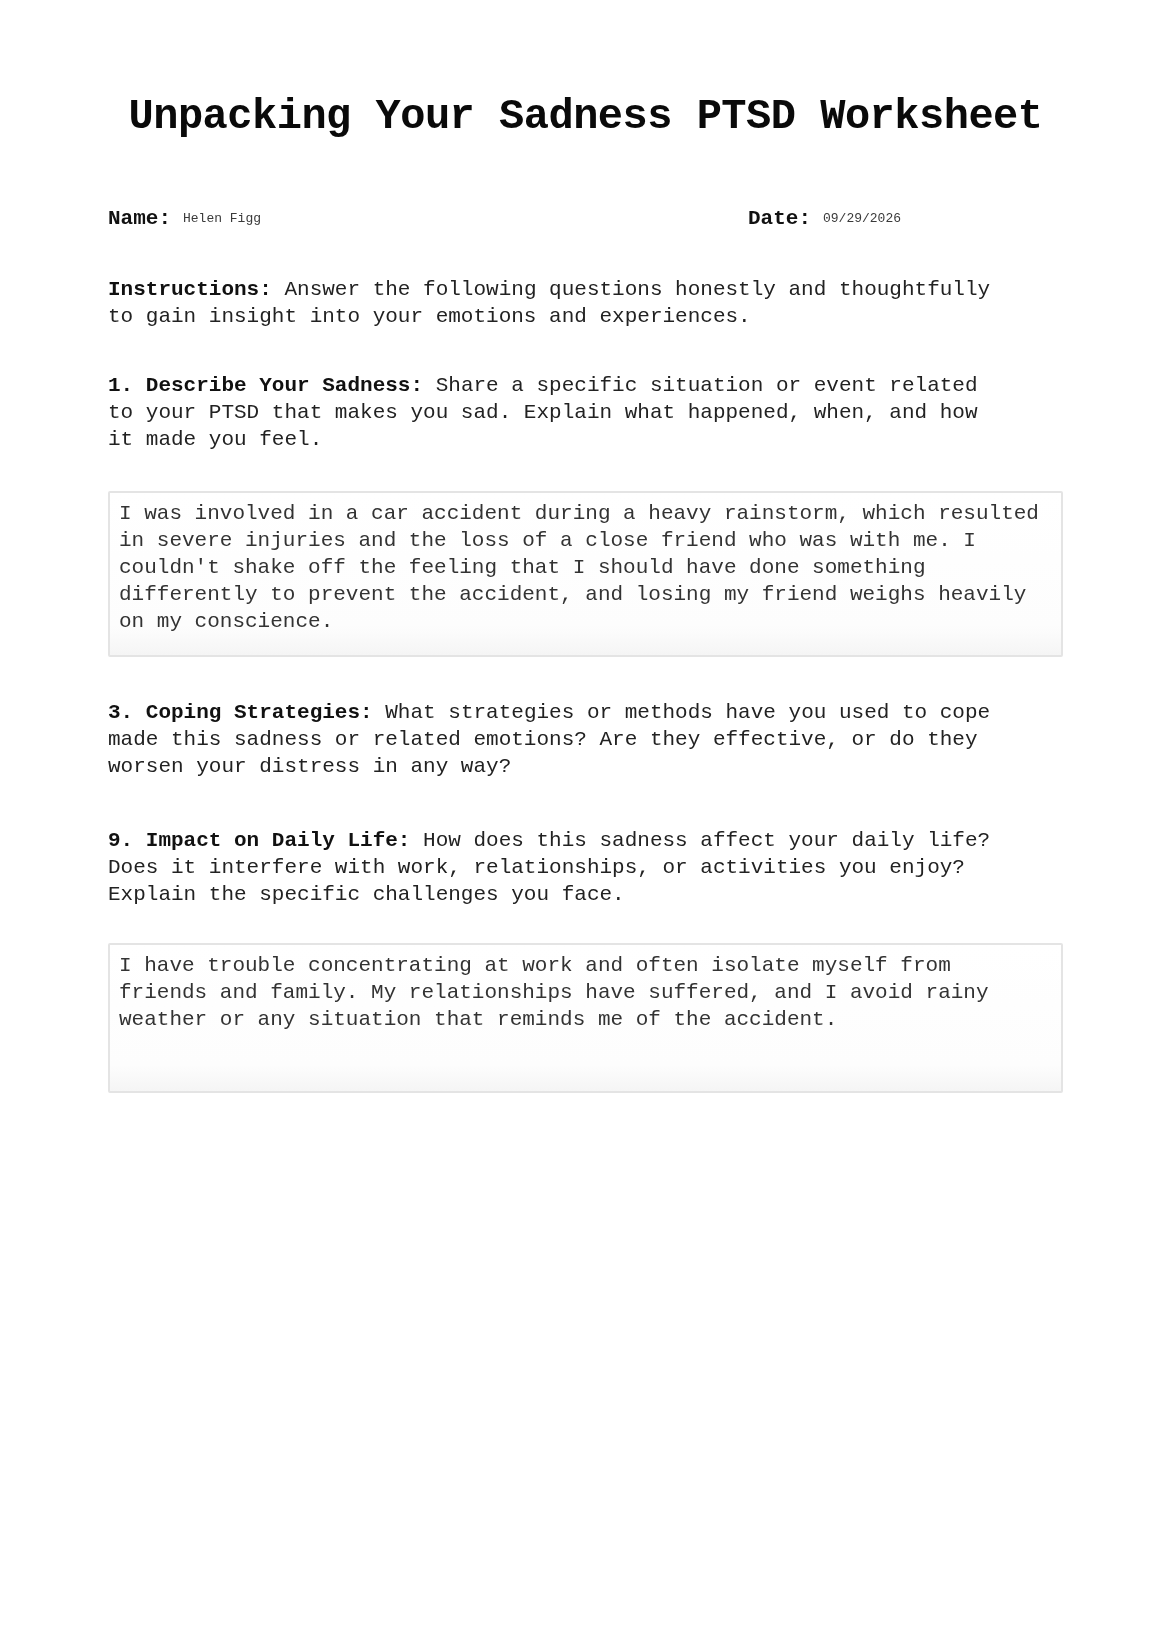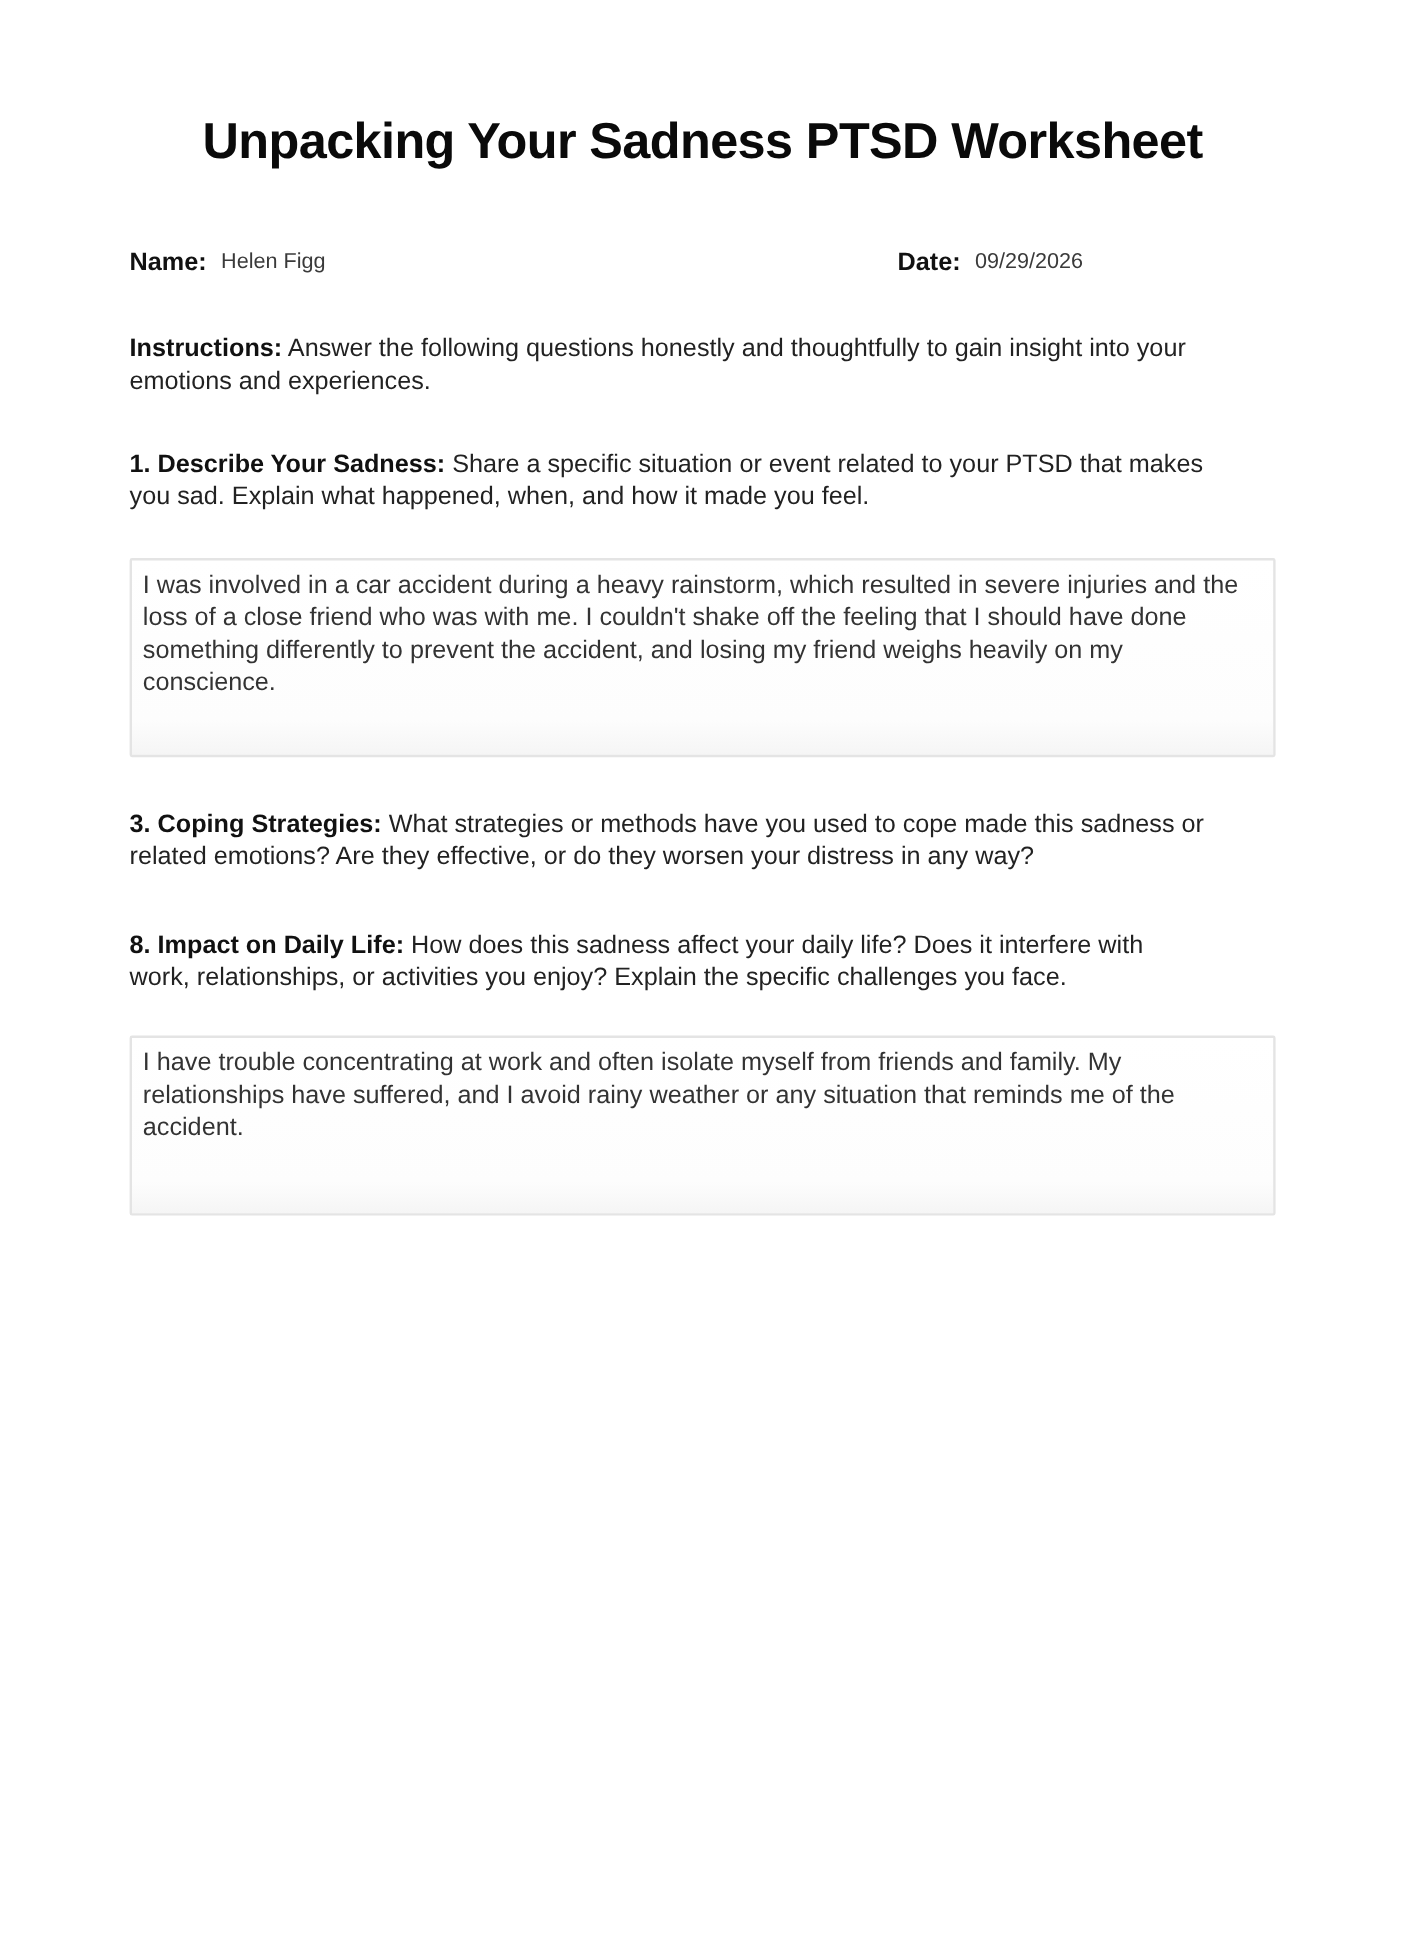--- a/index.html
+++ b/index.html
@@ -5,21 +5,21 @@
   html, body {
     margin: 0;
     padding: 0;
     background: #ffffff;
   }
   .page {
     position: relative;
     width: 1064px;
     height: 1630px;
     background: #ffffff;
-    font-family: Liberation Sans, sans-serif;
+    font-family: Liberation Mono, monospace;
     color: #1c1c1c;
     overflow: hidden;
   }
   .content {
     width: 955px;
     margin-left: 108px;
   }
   .title {
     margin: 0;
     padding-top: 94px;
@@ -39,21 +39,21 @@
     display: flex;
     align-items: baseline;
   }
   .meta-name { width: 640px; }
   .meta-label {
     font-weight: 700;
     font-size: 21px;
     color: #111;
   }
   .meta-value {
-    font-size: 18px;
+    font-size: 13px;
     color: #3a3a3a;
     margin-left: 12px;
     position: relative;
     top: -2px;
     background: transparent;
     border: none;
   }
   .para {
     font-size: 21px;
     line-height: 27px;
@@ -128,21 +128,21 @@
 
     <section>
       <p class="para q3">
         <span class="qlabel">3. Coping Strategies:</span>
         <span>What strategies or methods have you used to cope made this sadness or related emotions? Are they effective, or do they worsen your distress in any way?</span>
       </p>
     </section>
 
     <section>
       <p class="para q4">
-        <span class="qlabel">8. Impact on Daily Life:</span>
+        <span class="qlabel">9. Impact on Daily Life:</span>
         <span>How does this sadness affect your daily life? Does it interfere with work, relationships, or activities you enjoy? Explain the specific challenges you face.</span>
       </p>
       <div class="answer-box box4">
         <div class="answer-text">I have trouble concentrating at work and often isolate myself from friends and family. My relationships have suffered, and I avoid rainy weather or any situation that reminds me of the accident.</div>
       </div>
     </section>
 
   </div>
 </div>
 

